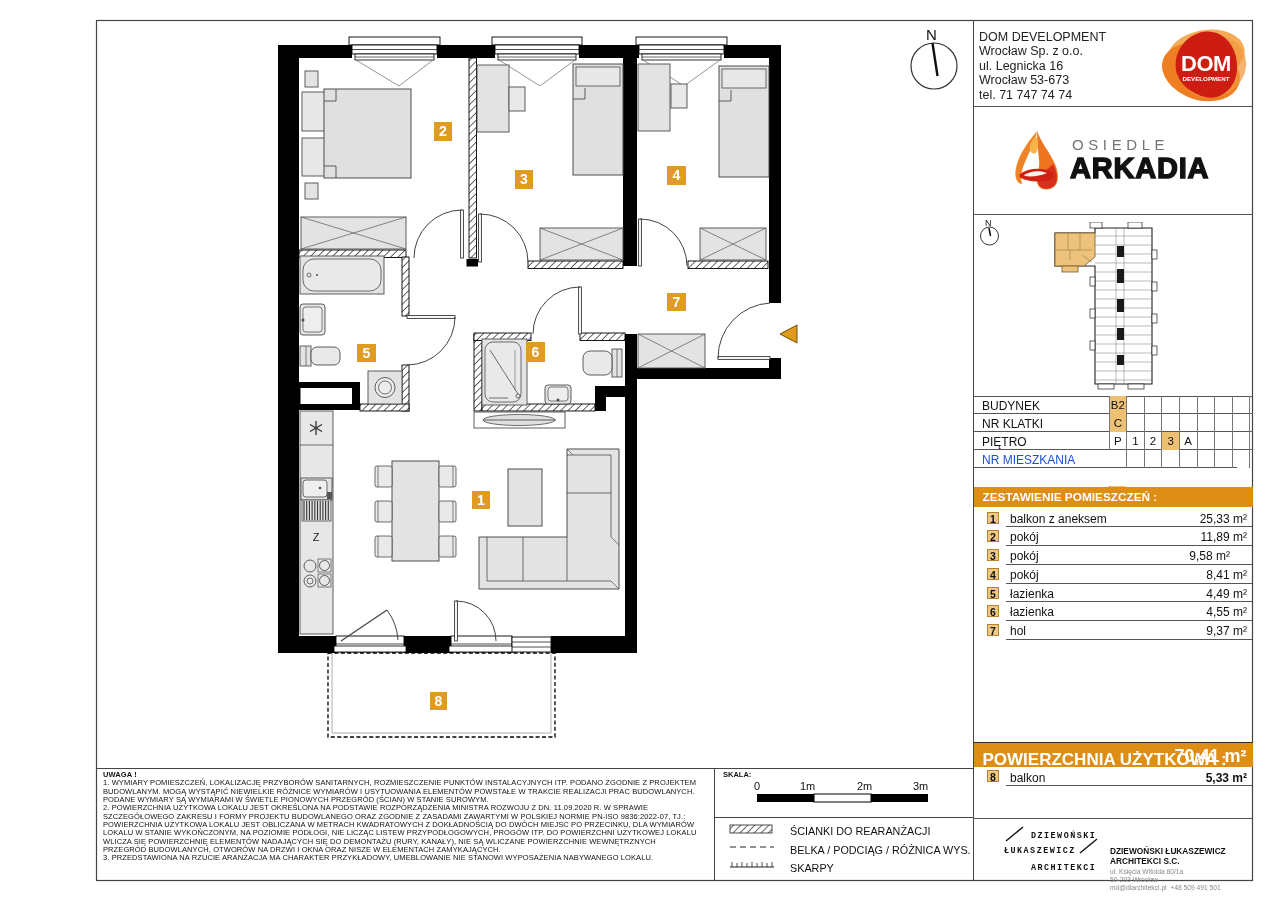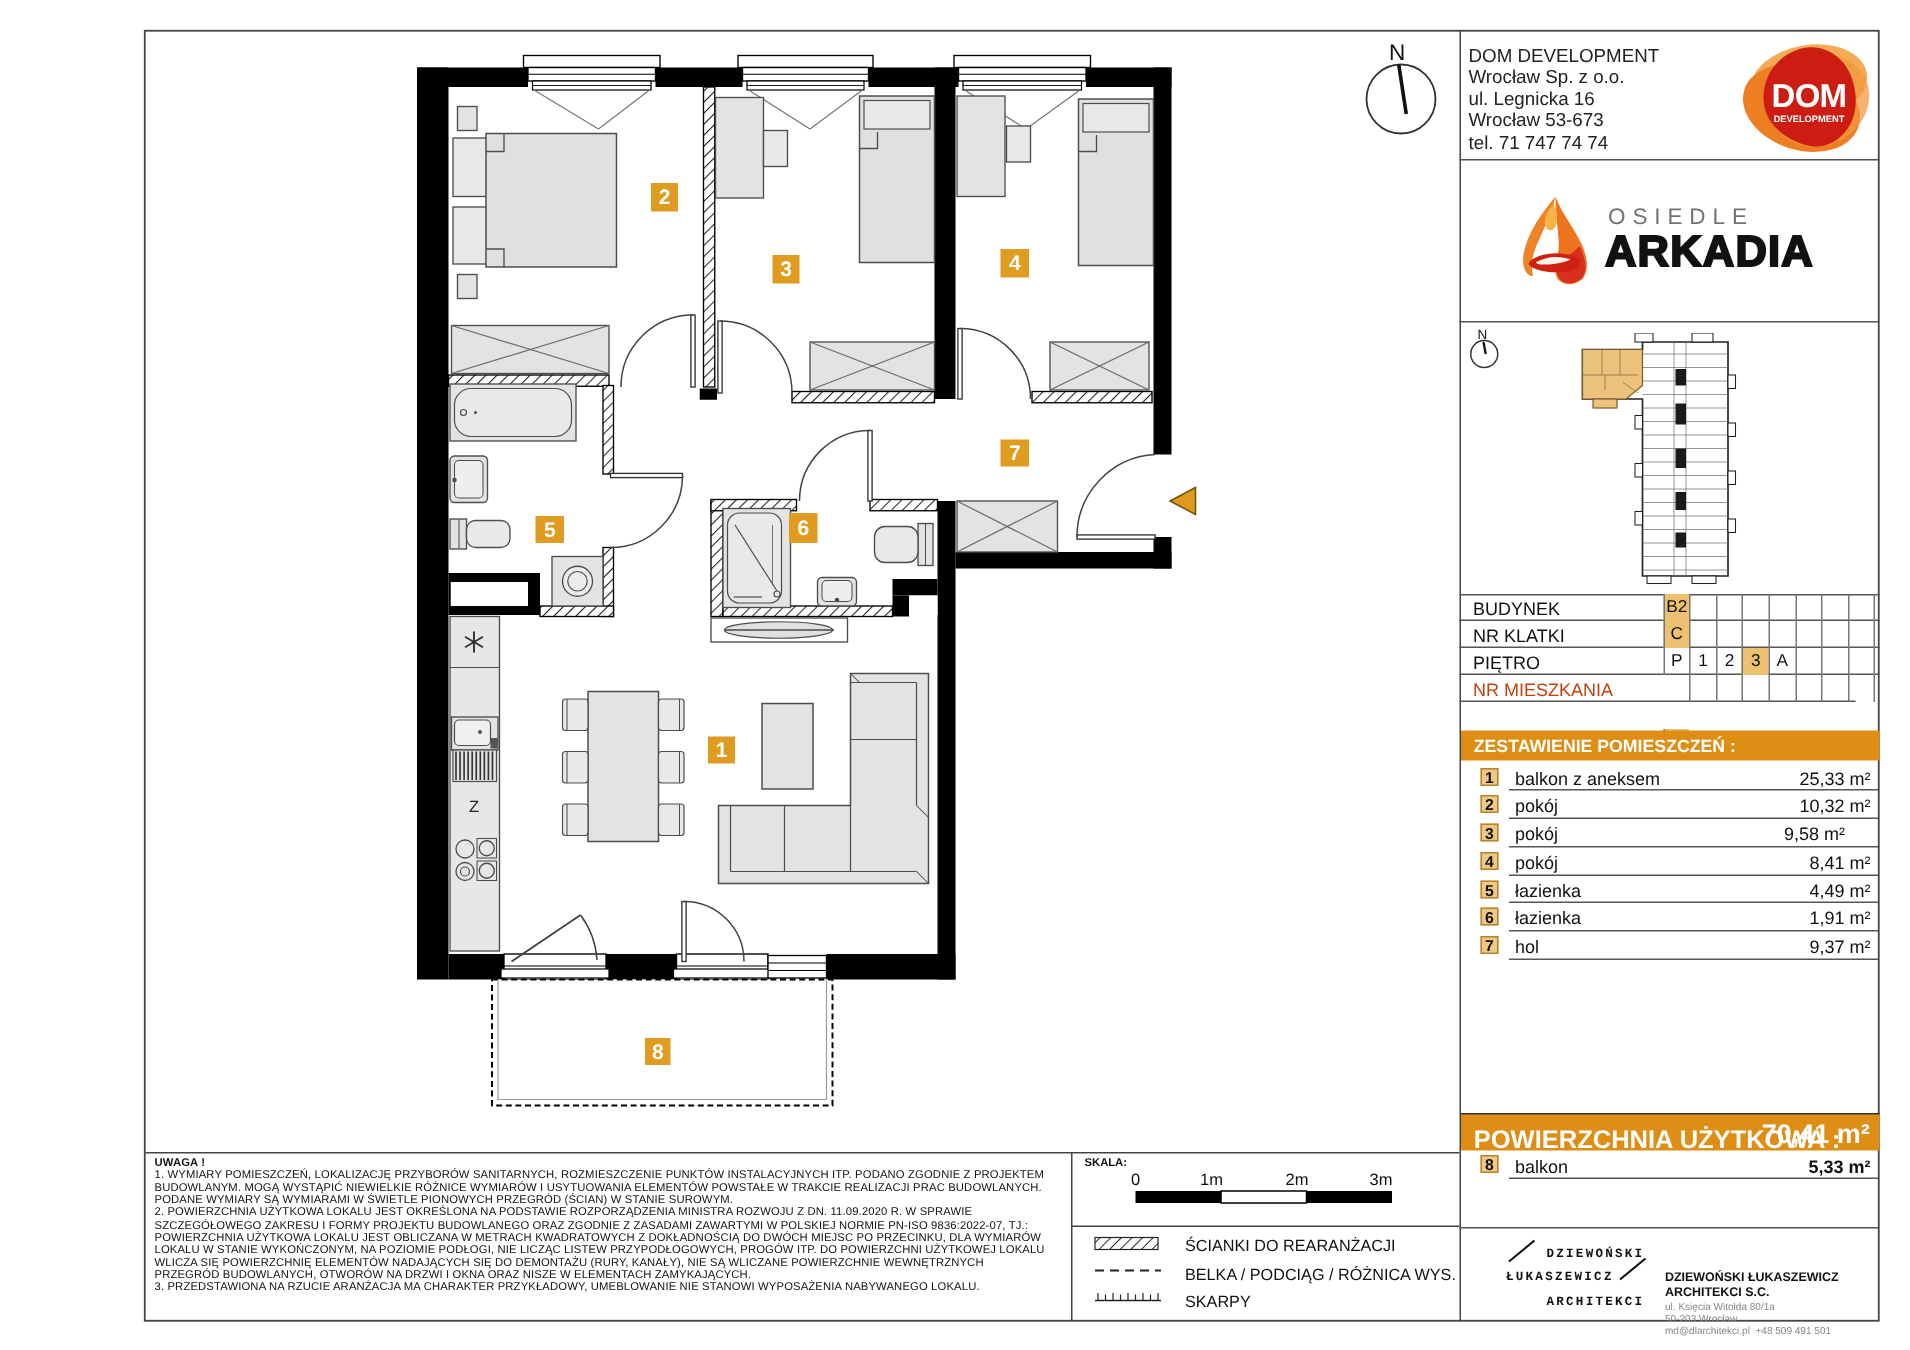--- a/index.html
+++ b/index.html
@@ -570,21 +570,21 @@
 <div class="abs" style="left:1108.5px;top:431.5px;width:17.6px;height:18px;border-left:1px solid #777;font-size:11.5px;color:#111;text-align:center;line-height:18px;">P</div>
 <div class="abs" style="left:1126.1px;top:431.5px;width:17.6px;height:18px;border-left:1px solid #777;font-size:11.5px;color:#111;text-align:center;line-height:18px;">1</div>
 <div class="abs" style="left:1143.7px;top:431.5px;width:17.6px;height:18px;border-left:1px solid #777;font-size:11.5px;color:#111;text-align:center;line-height:18px;">2</div>
 <div class="abs" style="left:1161.3px;top:431.5px;width:17.6px;height:18px;border-left:1px solid #777;background:#edc171;font-size:11.5px;color:#111;text-align:center;line-height:18px;">3</div>
 <div class="abs" style="left:1178.9px;top:431.5px;width:17.6px;height:18px;border-left:1px solid #777;font-size:11.5px;color:#111;text-align:center;line-height:18px;">A</div>
 <div class="abs" style="left:1196.5px;top:431.5px;width:17.6px;height:18px;border-left:1px solid #777;font-size:11.5px;color:#111;text-align:center;line-height:18px;"></div>
 <div class="abs" style="left:1214.1px;top:431.5px;width:17.6px;height:18px;border-left:1px solid #777;font-size:11.5px;color:#111;text-align:center;line-height:18px;"></div>
 <div class="abs" style="left:1231.7px;top:431.5px;width:17.6px;height:18px;border-left:1px solid #777;font-size:11.5px;color:#111;text-align:center;line-height:18px;"></div>
 <div class="abs" style="left:1249.3px;top:431.5px;width:2.6999999999999886px;height:18px;border-left:1px solid #777;"></div>
 
-<div class="abs" style="left:973px;top:449.5px;width:264px;height:18px;border-bottom:1px solid #555;font-size:12px;color:#c2410c;">
+<div class="abs" style="left:973px;top:449.5px;width:264px;height:18px;border-bottom:1px solid #555;font-size:12px;color:#1d4ed8;">
     <span class="abs" style="left:9px;top:3px;">NR MIESZKANIA</span>
   </div>
 <div class="abs" style="left:1108.5px;top:449.5px;width:17.6px;height:18px;border-left:1px solid #777;background:#edc171;font-size:11.5px;color:#111;text-align:center;line-height:18px;margin-top:36px;">39</div>
 <div class="abs" style="left:1126.1px;top:449.5px;width:17.6px;height:18px;border-left:1px solid #777;font-size:11.5px;color:#111;text-align:center;line-height:18px;"></div>
 <div class="abs" style="left:1143.7px;top:449.5px;width:17.6px;height:18px;border-left:1px solid #777;font-size:11.5px;color:#111;text-align:center;line-height:18px;"></div>
 <div class="abs" style="left:1161.3px;top:449.5px;width:17.6px;height:18px;border-left:1px solid #777;font-size:11.5px;color:#111;text-align:center;line-height:18px;"></div>
 <div class="abs" style="left:1178.9px;top:449.5px;width:17.6px;height:18px;border-left:1px solid #777;font-size:11.5px;color:#111;text-align:center;line-height:18px;"></div>
 <div class="abs" style="left:1196.5px;top:449.5px;width:17.6px;height:18px;border-left:1px solid #777;font-size:11.5px;color:#111;text-align:center;line-height:18px;"></div>
 <div class="abs" style="left:1214.1px;top:449.5px;width:17.6px;height:18px;border-left:1px solid #777;font-size:11.5px;color:#111;text-align:center;line-height:18px;"></div>
 <div class="abs" style="left:1231.7px;top:449.5px;width:17.6px;height:18px;border-left:1px solid #777;font-size:11.5px;color:#111;text-align:center;line-height:18px;"></div>
@@ -594,21 +594,21 @@
 
 <div class="abs" style="left:1006px;top:508.5px;width:246px;height:18.75px;border-bottom:1px solid #555;font-size:12px;color:#111;">
     <span class="abs" style="left:-19px;top:3px;width:12px;height:12px;background:#eec887;border:1px solid #b5832a;font-size:10.5px;font-weight:bold;text-align:center;line-height:12.5px;">1</span>
     <span class="abs" style="left:4px;top:3px;">balkon z aneksem</span>
     <span class="abs" style="right:5px;top:3px;">25,33 m²</span>
   </div>
 
 <div class="abs" style="left:1006px;top:527.25px;width:246px;height:18.75px;border-bottom:1px solid #555;font-size:12px;color:#111;">
     <span class="abs" style="left:-19px;top:3px;width:12px;height:12px;background:#eec887;border:1px solid #b5832a;font-size:10.5px;font-weight:bold;text-align:center;line-height:12.5px;">2</span>
     <span class="abs" style="left:4px;top:3px;">pokój</span>
-    <span class="abs" style="right:5px;top:3px;">10,32 m²</span>
+    <span class="abs" style="right:5px;top:3px;">11,89 m²</span>
   </div>
 
 <div class="abs" style="left:1006px;top:546.0px;width:246px;height:18.75px;border-bottom:1px solid #555;font-size:12px;color:#111;">
     <span class="abs" style="left:-19px;top:3px;width:12px;height:12px;background:#eec887;border:1px solid #b5832a;font-size:10.5px;font-weight:bold;text-align:center;line-height:12.5px;">3</span>
     <span class="abs" style="left:4px;top:3px;">pokój</span>
     <span class="abs" style="right:22px;top:3px;">9,58 m²</span>
   </div>
 
 <div class="abs" style="left:1006px;top:564.75px;width:246px;height:18.75px;border-bottom:1px solid #555;font-size:12px;color:#111;">
     <span class="abs" style="left:-19px;top:3px;width:12px;height:12px;background:#eec887;border:1px solid #b5832a;font-size:10.5px;font-weight:bold;text-align:center;line-height:12.5px;">4</span>
@@ -618,21 +618,21 @@
 
 <div class="abs" style="left:1006px;top:583.5px;width:246px;height:18.75px;border-bottom:1px solid #555;font-size:12px;color:#111;">
     <span class="abs" style="left:-19px;top:3px;width:12px;height:12px;background:#eec887;border:1px solid #b5832a;font-size:10.5px;font-weight:bold;text-align:center;line-height:12.5px;">5</span>
     <span class="abs" style="left:4px;top:3px;">łazienka</span>
     <span class="abs" style="right:5px;top:3px;">4,49 m²</span>
   </div>
 
 <div class="abs" style="left:1006px;top:602.25px;width:246px;height:18.75px;border-bottom:1px solid #555;font-size:12px;color:#111;">
     <span class="abs" style="left:-19px;top:3px;width:12px;height:12px;background:#eec887;border:1px solid #b5832a;font-size:10.5px;font-weight:bold;text-align:center;line-height:12.5px;">6</span>
     <span class="abs" style="left:4px;top:3px;">łazienka</span>
-    <span class="abs" style="right:5px;top:3px;">1,91 m²</span>
+    <span class="abs" style="right:5px;top:3px;">4,55 m²</span>
   </div>
 
 <div class="abs" style="left:1006px;top:621.0px;width:246px;height:18.75px;border-bottom:1px solid #555;font-size:12px;color:#111;">
     <span class="abs" style="left:-19px;top:3px;width:12px;height:12px;background:#eec887;border:1px solid #b5832a;font-size:10.5px;font-weight:bold;text-align:center;line-height:12.5px;">7</span>
     <span class="abs" style="left:4px;top:3px;">hol</span>
     <span class="abs" style="right:5px;top:3px;">9,37 m²</span>
   </div>
 
 <div class="abs" style="left:973.5px;top:742px;width:279px;height:25px;background:#de8e14;border-top:1.5px solid #333;color:#fff;">
     <span class="abs" style="left:9px;top:7px;font-weight:bold;font-size:17px;">POWIERZCHNIA UŻYTKOWA :</span>

